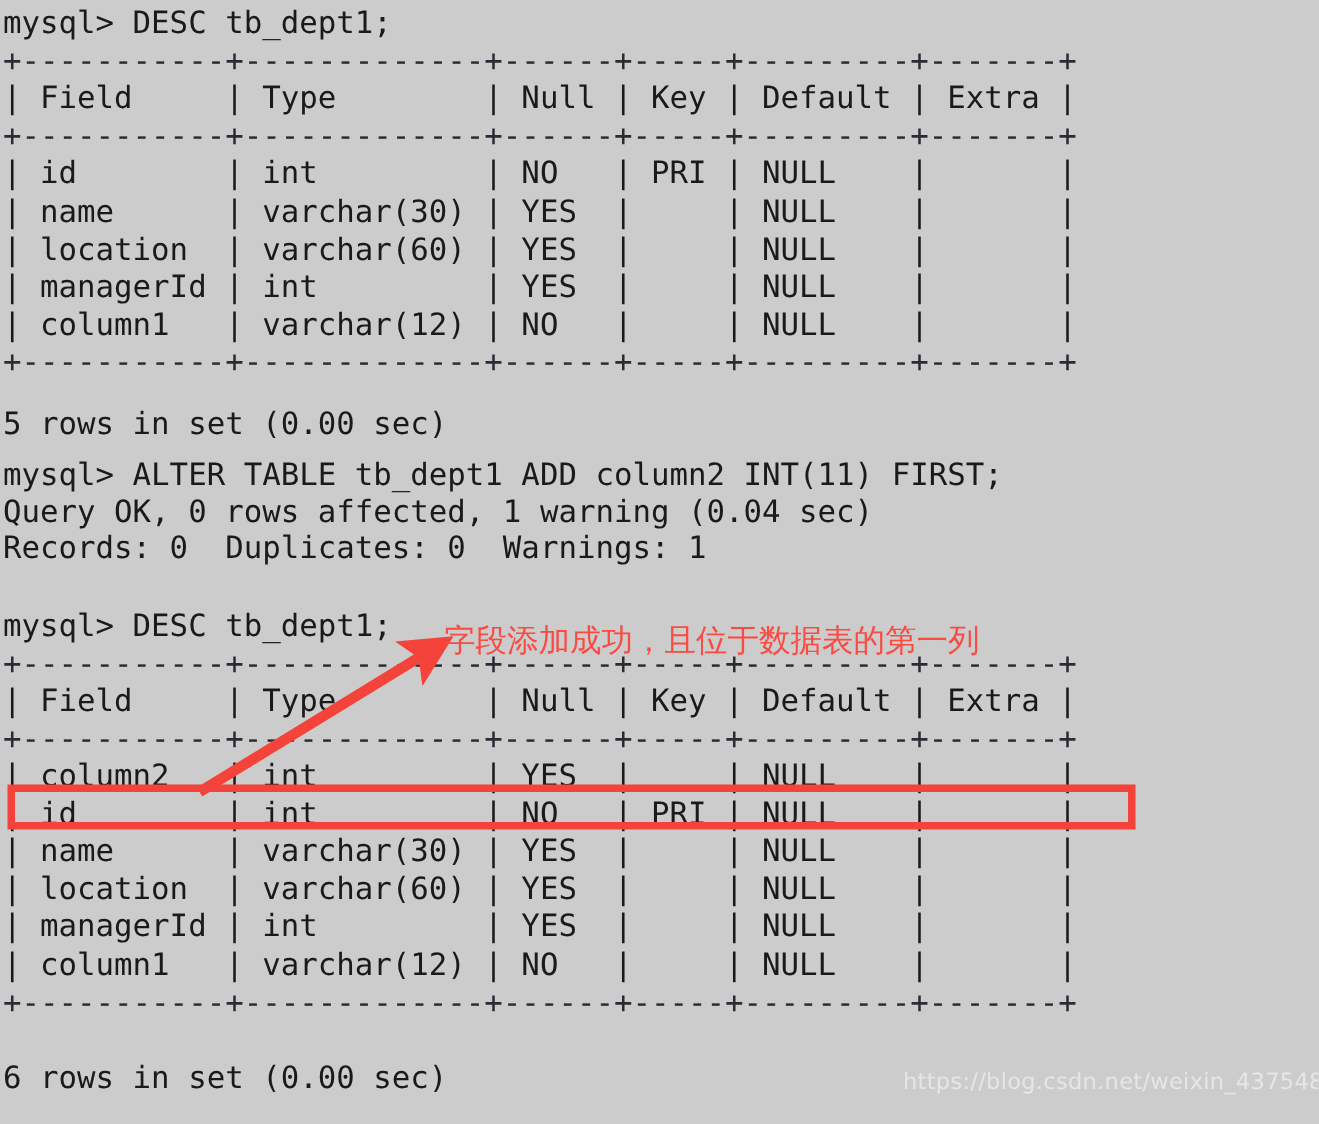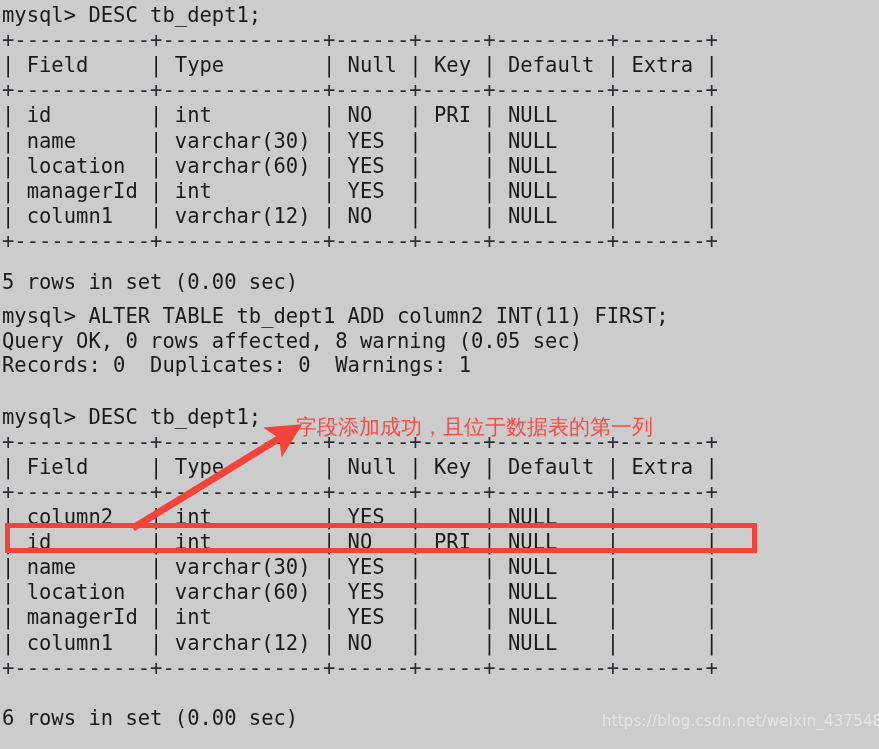--- a/index.html
+++ b/index.html
@@ -85,21 +85,21 @@
     <div class="line" style="top: 53.2px;">| Field     | Type        | Null | Key | Default | Extra |</div>
     <div class="line rule" style="top: 78.3px;">+-----------+-------------+------+-----+---------+-------+</div>
     <div class="line" style="top: 103.4px;">| id        | int         | NO   | PRI | NULL    |       |</div>
     <div class="line" style="top: 128.5px;">| name      | varchar(30) | YES  |     | NULL    |       |</div>
     <div class="line" style="top: 153.6px;">| location  | varchar(60) | YES  |     | NULL    |       |</div>
     <div class="line" style="top: 178.7px;">| managerId | int         | YES  |     | NULL    |       |</div>
     <div class="line" style="top: 203.8px;">| column1   | varchar(12) | NO   |     | NULL    |       |</div>
     <div class="line rule" style="top: 228.9px;">+-----------+-------------+------+-----+---------+-------+</div>
     <div class="line" style="top: 254px; margin-top: 16px;">5 rows in set (0.00 sec)</div>
     <div class="line" style="top: 304.2px; text-align: right;">mysql&gt; ALTER TABLE tb_dept1 ADD column2 INT(11) FIRST;</div>
-    <div class="line" style="top: 329.3px;">Query OK, 0 rows affected, 8 warning (0.05 sec)</div>
+    <div class="line" style="top: 329.3px;">Query OK, 0 rows affected, 1 warning (0.04 sec)</div>
     <div class="line" style="top: 353px;">Records: 0  Duplicates: 0  Warnings: 1</div>
     <div class="line" style="top: 404.6px;">mysql&gt; DESC tb_dept1;</div>
     <div class="line rule" style="top: 429.7px;">+-----------+-------------+------+-----+---------+-------+</div>
     <div class="line" style="top: 454.8px;">| Field     | Type        | Null | Key | Default | Extra |</div>
     <div class="line rule" style="top: 479.9px;">+-----------+-------------+------+-----+---------+-------+</div>
     <div class="line" style="top: 505px;">| column2   | int         | YES  |     | NULL    |       |</div>
     <div class="line" style="top: 530.1px;">| id        | int         | NO   | PRI | NULL    |       |</div>
     <div class="line" style="top: 555.2px;">| name      | varchar(30) | YES  |     | NULL    |       |</div>
     <div class="line" style="top: 580.3px;">| location  | varchar(60) | YES  |     | NULL    |       |</div>
     <div class="line" style="top: 605.4px;">| managerId | int         | YES  |     | NULL    |       |</div>

